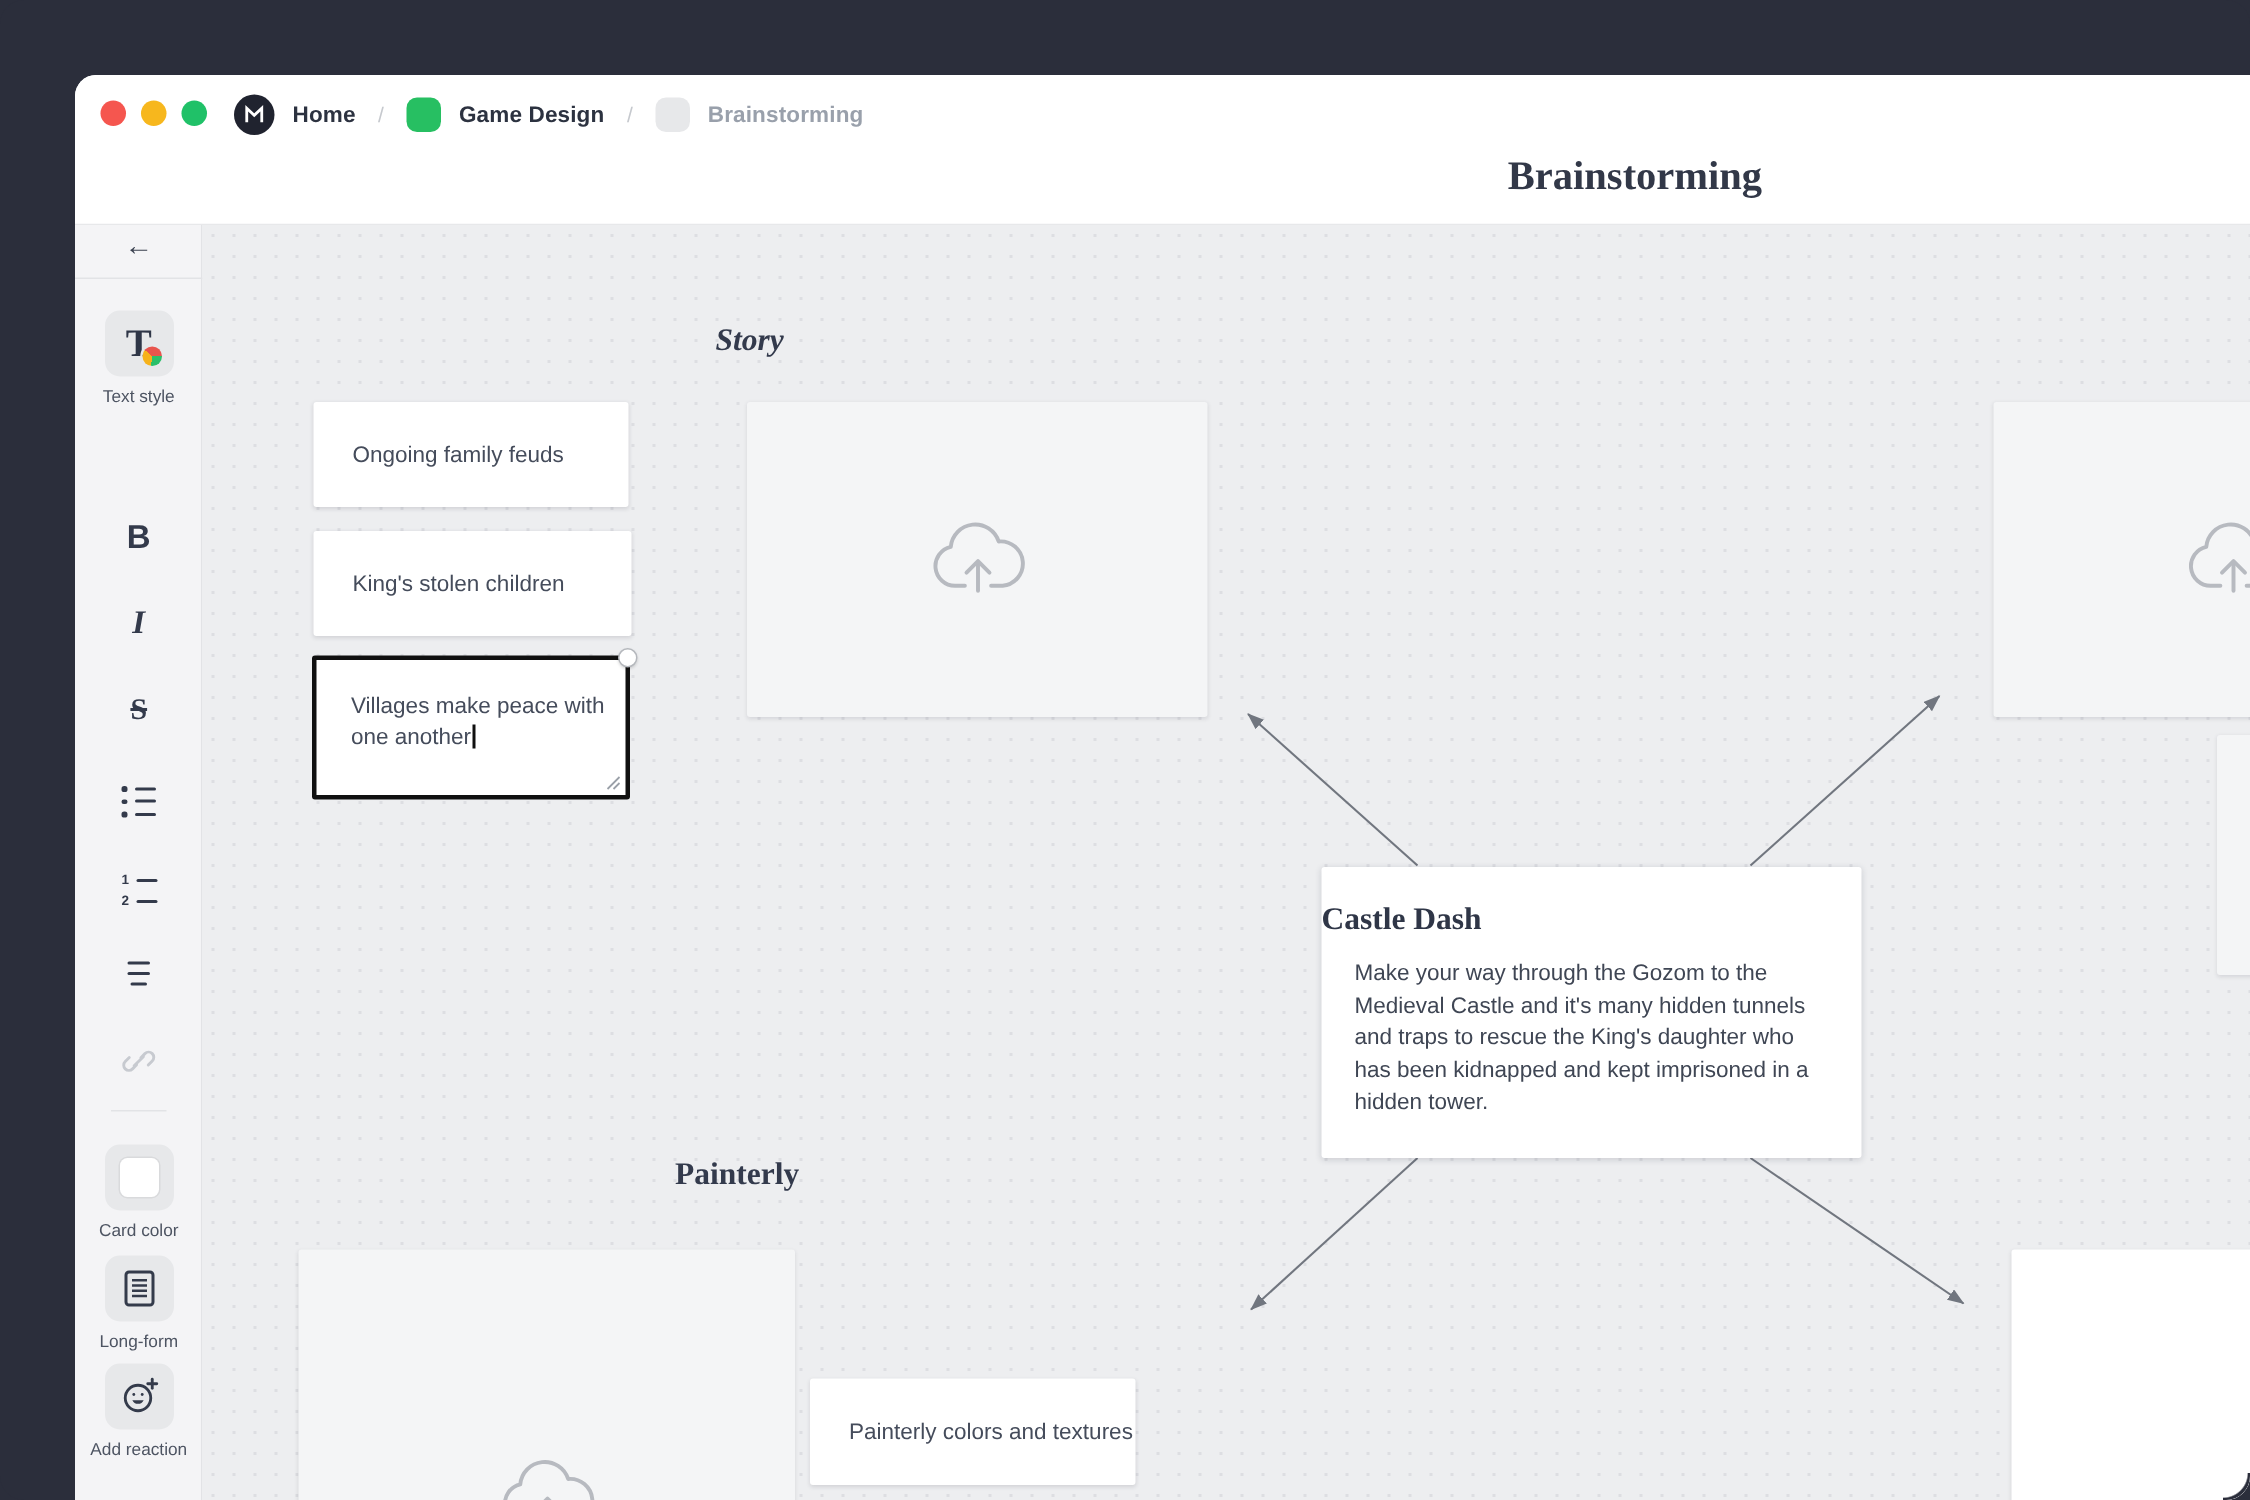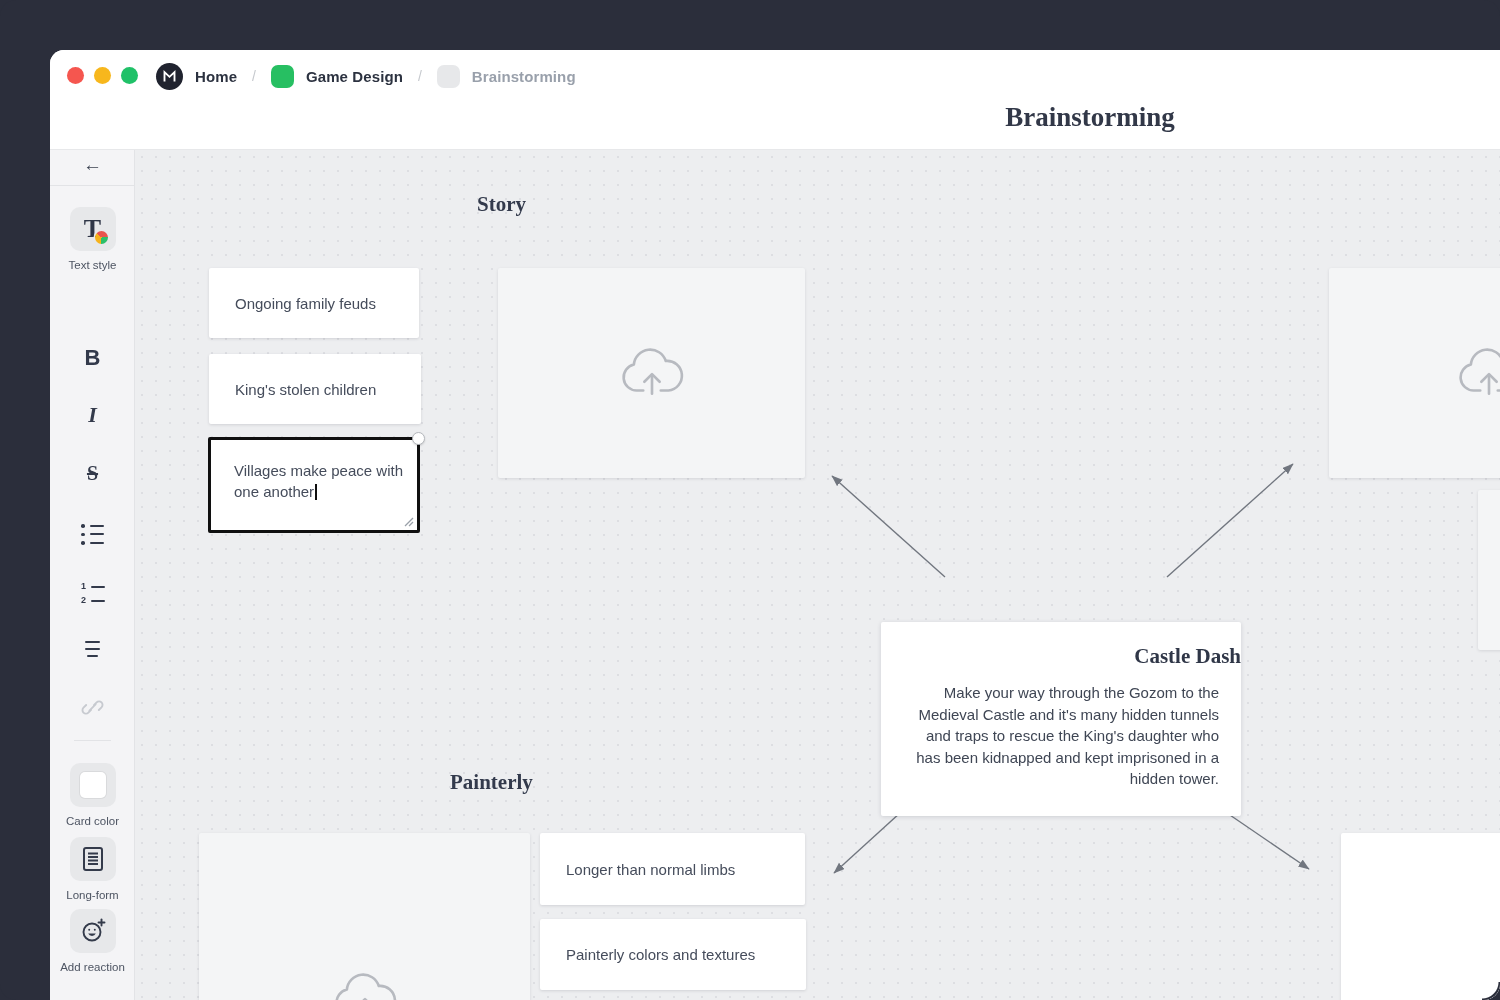--- a/index.html
+++ b/index.html
@@ -95,21 +95,21 @@
                 box-shadow:0 1px 2px rgba(0,0,0,.15); }
   .caret { display:inline-block; width:1.5px; height:16px; background:#101010;
            vertical-align:-3px; margin-left:1px; }
   .resize-grip { position:absolute; right:3px; bottom:3px; }
 
   .placeholder { position:absolute; background:#f4f5f6; border-radius:2px;
                  box-shadow:0 1px 3px rgba(40,45,60,.12);
                  display:flex; align-items:center; justify-content:center; }
 
   .big-card { position:absolute; background:#fff; border-radius:2px;
-              box-shadow:0 1px 4px rgba(40,45,60,.16); text-align:right;margin-top:44px; }
+              box-shadow:0 1px 4px rgba(40,45,60,.16); text-align:left; }
   .big-card-title { margin-top:22px; font-family:"Liberation Serif", serif;
                     font-weight:bold; font-size:21px; color:#2f3647; }
   .big-card-body { margin:13px auto 0; width:316px; font-size:15px;
                    line-height:21.5px; color:#3f4654; }
 
   .arrows { position:absolute; left:0; top:0; width:1415px; height:900px; pointer-events:none; }
 
   .corner-br { position:absolute; right:0; bottom:0; width:18px; height:18px;
                background:radial-gradient(circle at 0 0, transparent 16px, #2b2e3b 17px); }
 </style>
@@ -268,21 +268,21 @@
           </marker>
         </defs>
         <g stroke="#71767f" stroke-width="1.4">
           <line x1="810" y1="427" x2="697" y2="326" marker-end="url(#ah)"></line>
           <line x1="1032" y1="427" x2="1158" y2="314" marker-end="url(#ah)"></line>
           <line x1="810" y1="622" x2="699" y2="723" marker-end="url(#ah)"></line>
           <line x1="1032" y1="622" x2="1174" y2="719" marker-end="url(#ah)"></line>
         </g>
       </svg>
 
-      <div class="heading" style="left:342px; top:42px;">Story</div>
+      <div class="heading" style="left:342px; top:64px;font-style:italic;">Story</div>
 
       <div class="note" style="left:74px; top:118px; width:210px; height:70px;">
         <span>Ongoing family feuds</span>
       </div>
 
       <div class="note" style="left:74px; top:204px; width:212px; height:70px;">
         <span>King's stolen children</span>
       </div>
 
       <div class="note selected" style="left:73px; top:287px; width:212px; height:96px;">
@@ -330,25 +330,22 @@
       <div class="placeholder" style="left:64px; top:683px; width:331px; height:330px; overflow:hidden;">
         <svg width="70" height="56" viewBox="0 0 64 50">
           <g fill="none" stroke="#b7bac0" stroke-width="2.4" stroke-linecap="round" stroke-linejoin="round">
             <path d="M24 41 H18 a12 12 0 0 1 -2.6-23.7 A15 15 0 0 1 44.6 14 A11 11 0 0 1 47 41 h-7"></path>
             <path d="M32 44 V27"></path>
             <path d="M25 33 l7-7 7 7"></path>
           </g>
         </svg>
       </div>
 
-      <div class="note" style="left:405px; top:683px; width:265px; height:72px;">
-        <span>Longer than normal limbs</span>
-      </div>
-
-      <div class="note" style="left:405px; top:769px; width:266px; height:71px;">
+
+      <div class="note" style="left:405px; top:769px; width:217px; height:71px;">
         <span>Painterly colors and textures</span>
       </div>
 
       <div class="placeholder" style="left:1206px; top:683px; width:240px; height:320px; background:#fff;"></div>
 
     </div>
   </div>
 
   <div class="corner-br"></div>
 </div>

